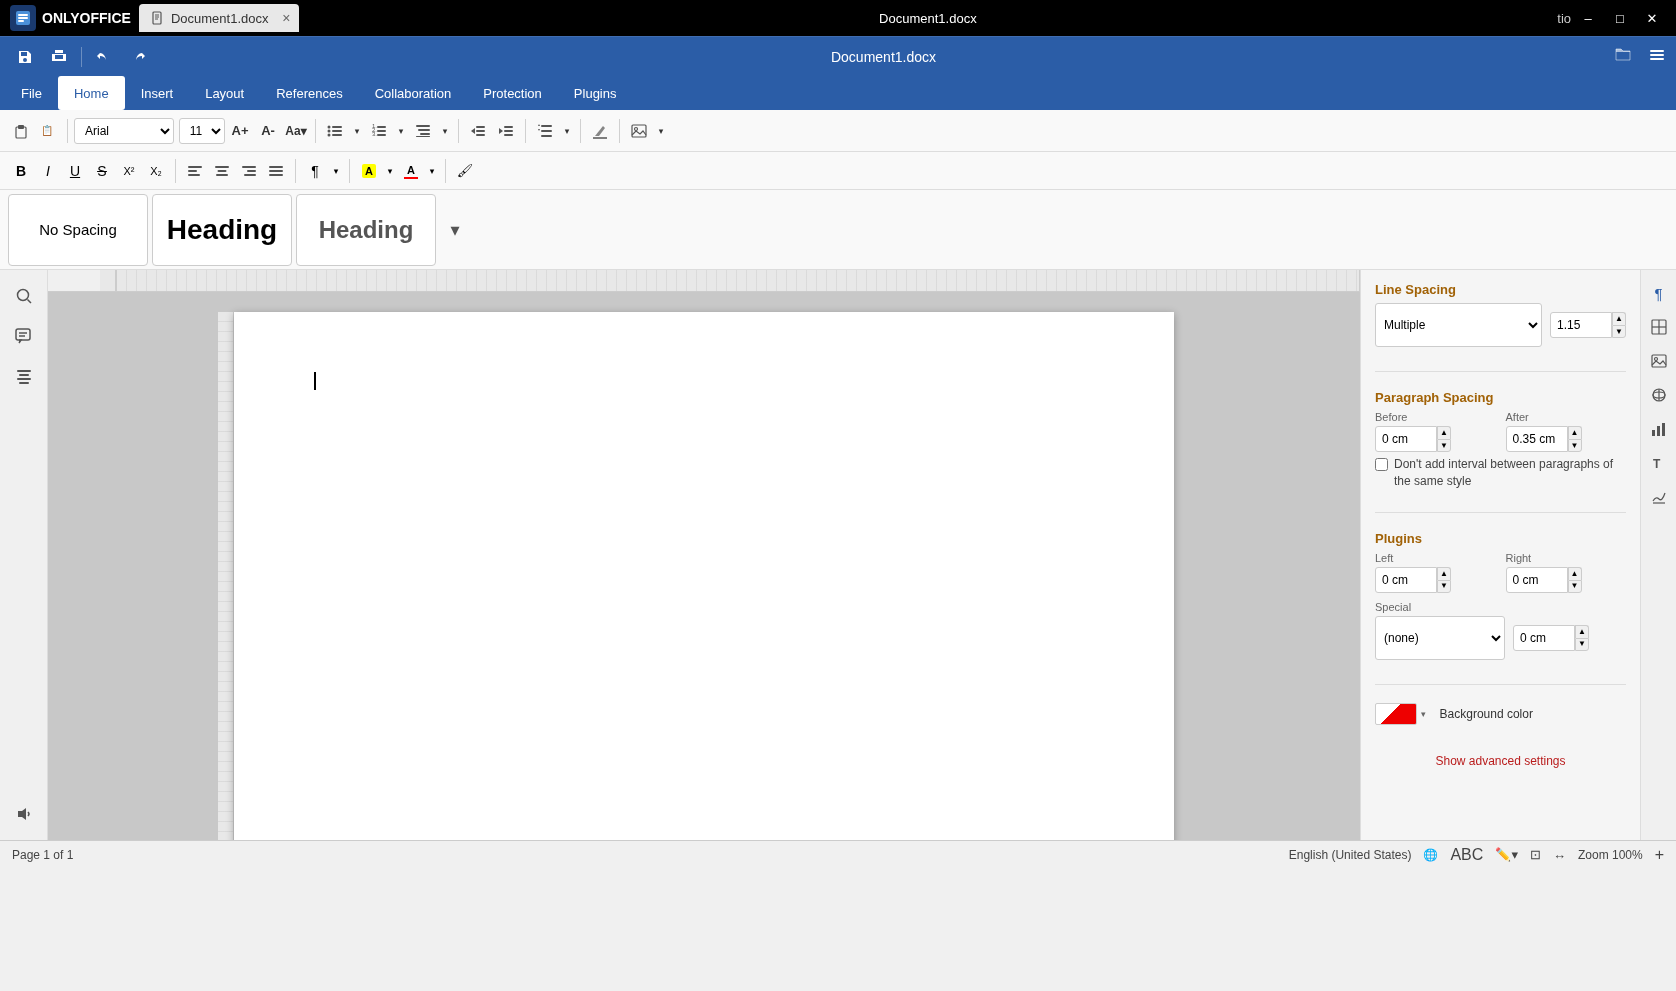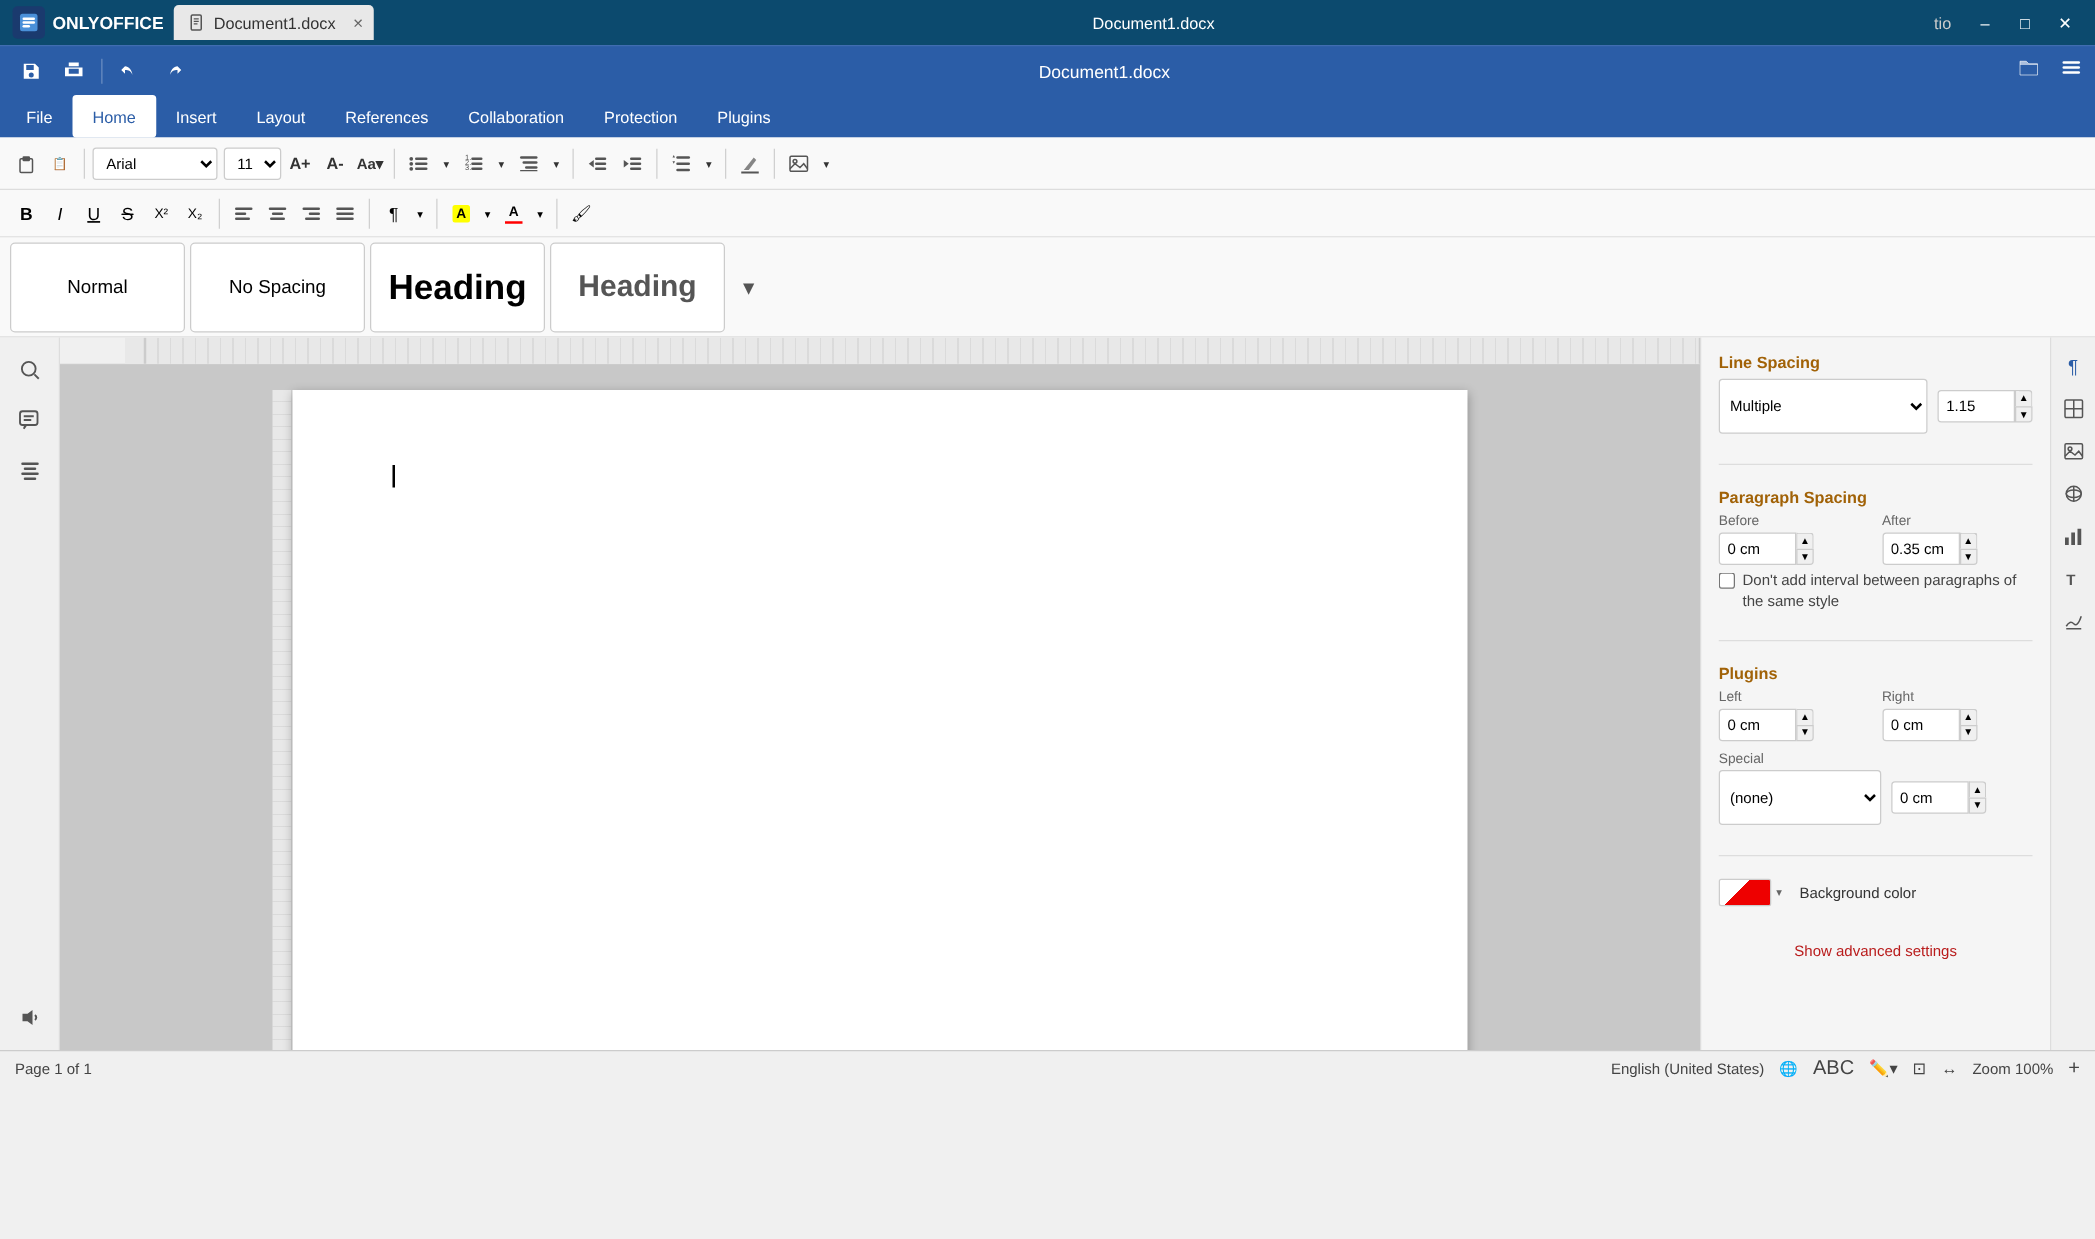--- a/index.html
+++ b/index.html
@@ -1,20 +1,20 @@
 <!DOCTYPE html>
 <html><head>
   <meta charset="utf-8">
   <style>
     * { box-sizing: border-box; margin: 0; padding: 0; }
     body { font-family: 'Segoe UI', Arial, sans-serif; font-size: 13px; background: #f0f0f0; overflow: hidden; width: 1676px; height: 991px; }
 
     
     .title-bar {
-      background: #0c4a6e;
+      background: #000000;
       height: 36px;
       display: flex;
       align-items: center;
       justify-content: flex-start;
       padding: 0 10px;
       color: white;
     }
     .title-bar-left { display: flex; align-items: center; gap: 8px; }
     .app-logo { display: flex; align-items: center; gap: 6px; font-weight: 700; font-size: 14px; }
     .logo-icon { width: 26px; height: 26px; background: #1a3a6e; border-radius: 4px; display: flex; align-items: center; justify-content: center; }
@@ -23,21 +23,21 @@
       color: #333;
       padding: 4px 30px 4px 12px;
       border-radius: 4px 4px 0 0;
       display: flex; align-items: center; gap: 6px;
       font-size: 13px;
       position: relative;
       height: 28px;
     }
     .doc-tab .close-btn { position: absolute; right: 8px; top: 50%; transform: translateY(-50%); cursor: pointer; font-size: 14px; color: #666; }
     .title-bar-center { flex: 1; text-align: center; font-size: 13px; color: #fff; }
-    .title-bar-right { display: flex; align-items: center; gap: 13px; color: #ccc; font-size: 13px; }
+    .title-bar-right { display: flex; align-items: center; gap: 3px; color: #ccc; font-size: 13px; }
     .win-controls { display: flex; gap: 4px; }
     .win-btn { width: 28px; height: 28px; display: flex; align-items: center; justify-content: center; cursor: pointer; border-radius: 3px; font-size: 13px; color: white; }
 
     
     .quick-access {
       background: #2b5da7;
       height: 40px;
       display: flex;
       align-items: center;
       padding: 0 10px;
@@ -529,23 +529,20 @@
     <button class="fmt-btn" style="font-size:9px;width:14px;">▾</button>
   </div>
   <div class="tb-sep"></div>
 
   <div class="toolbar-group">
     <button class="fmt-btn" style="font-size:13px;">🖌</button>
   </div>
 </div>
 
 <div class="styles-strip">
-  <div class="style-item normal">
-    <span>Normal</span>
-  </div>
   <div class="style-item no-spacing">
     <span>No Spacing</span>
   </div>
   <div class="style-item heading1">
     <span>Heading</span>
   </div>
   <div class="style-item heading2" style="font-size:24px;font-weight:bold;color:#555;">
     <span>Heading</span>
   </div>
   <div class="styles-expand">▾</div>

